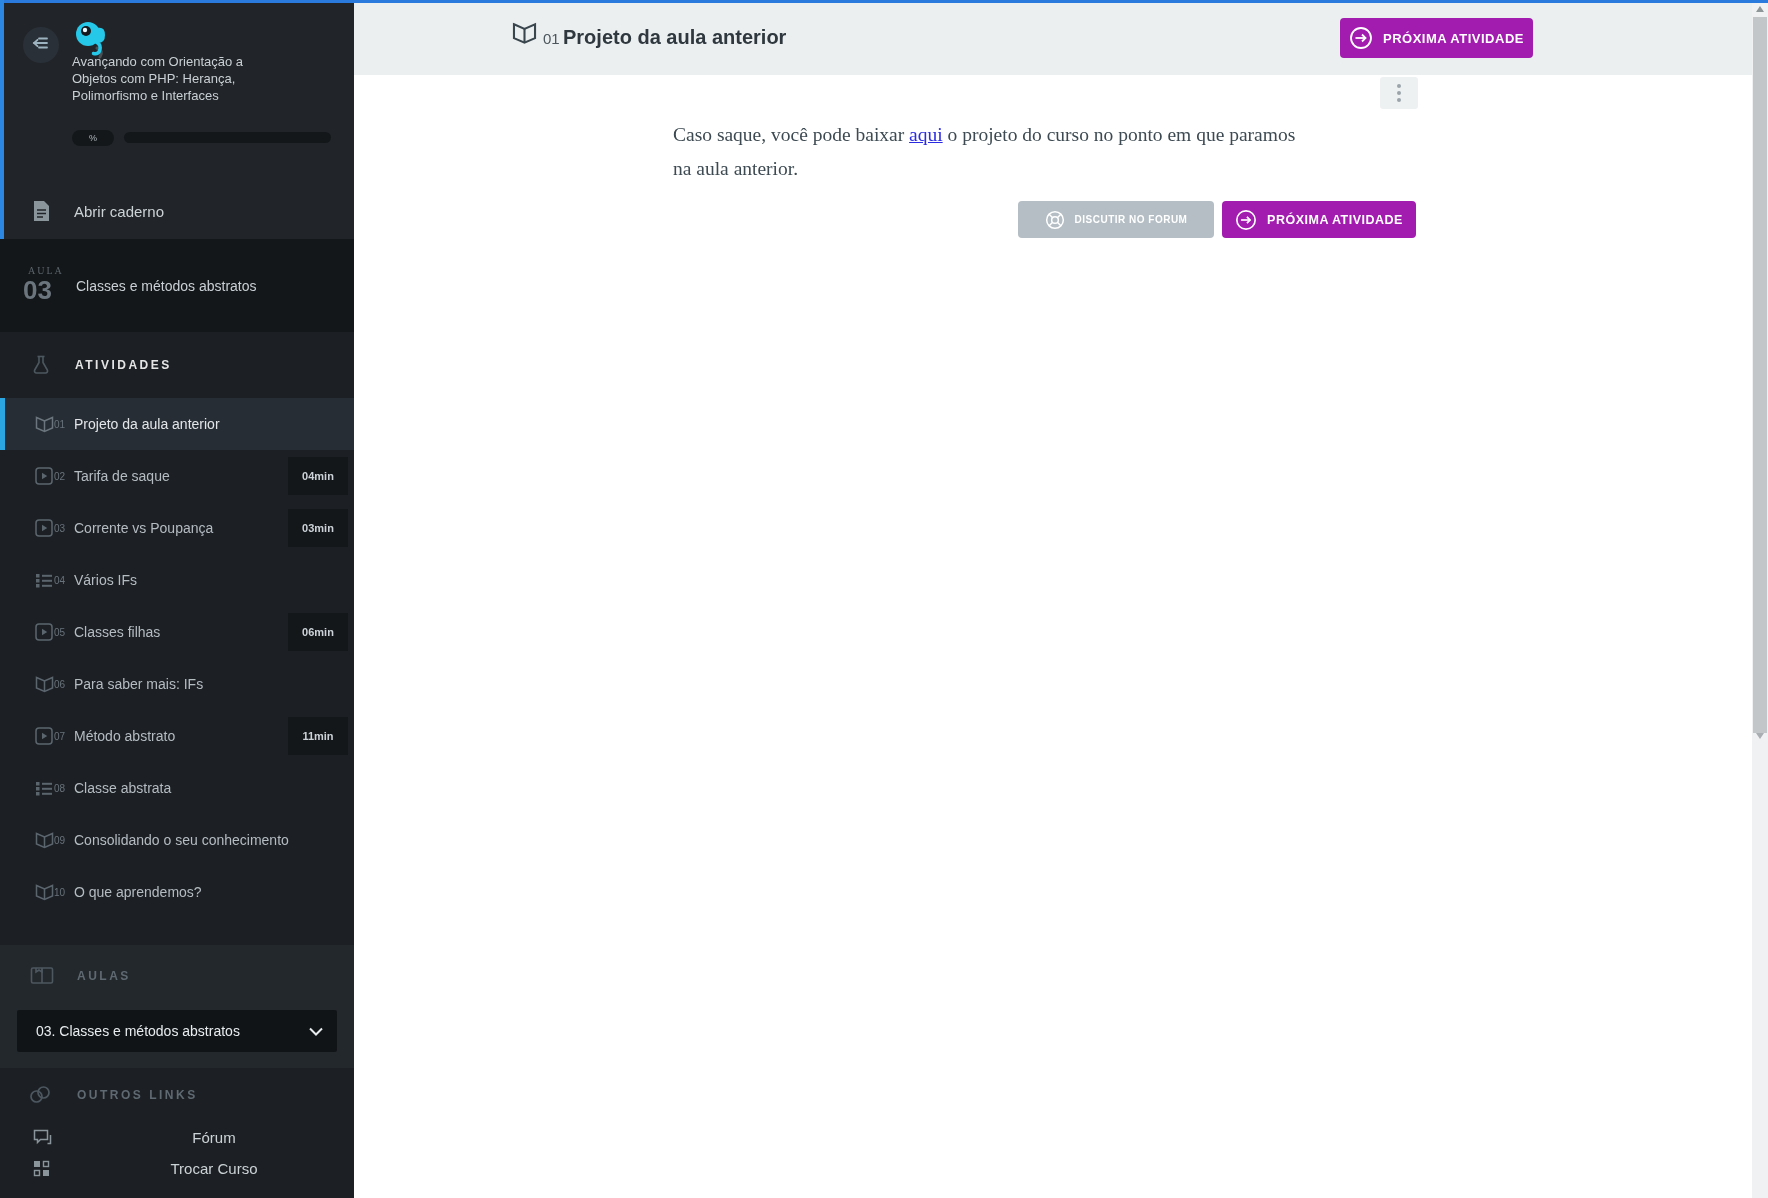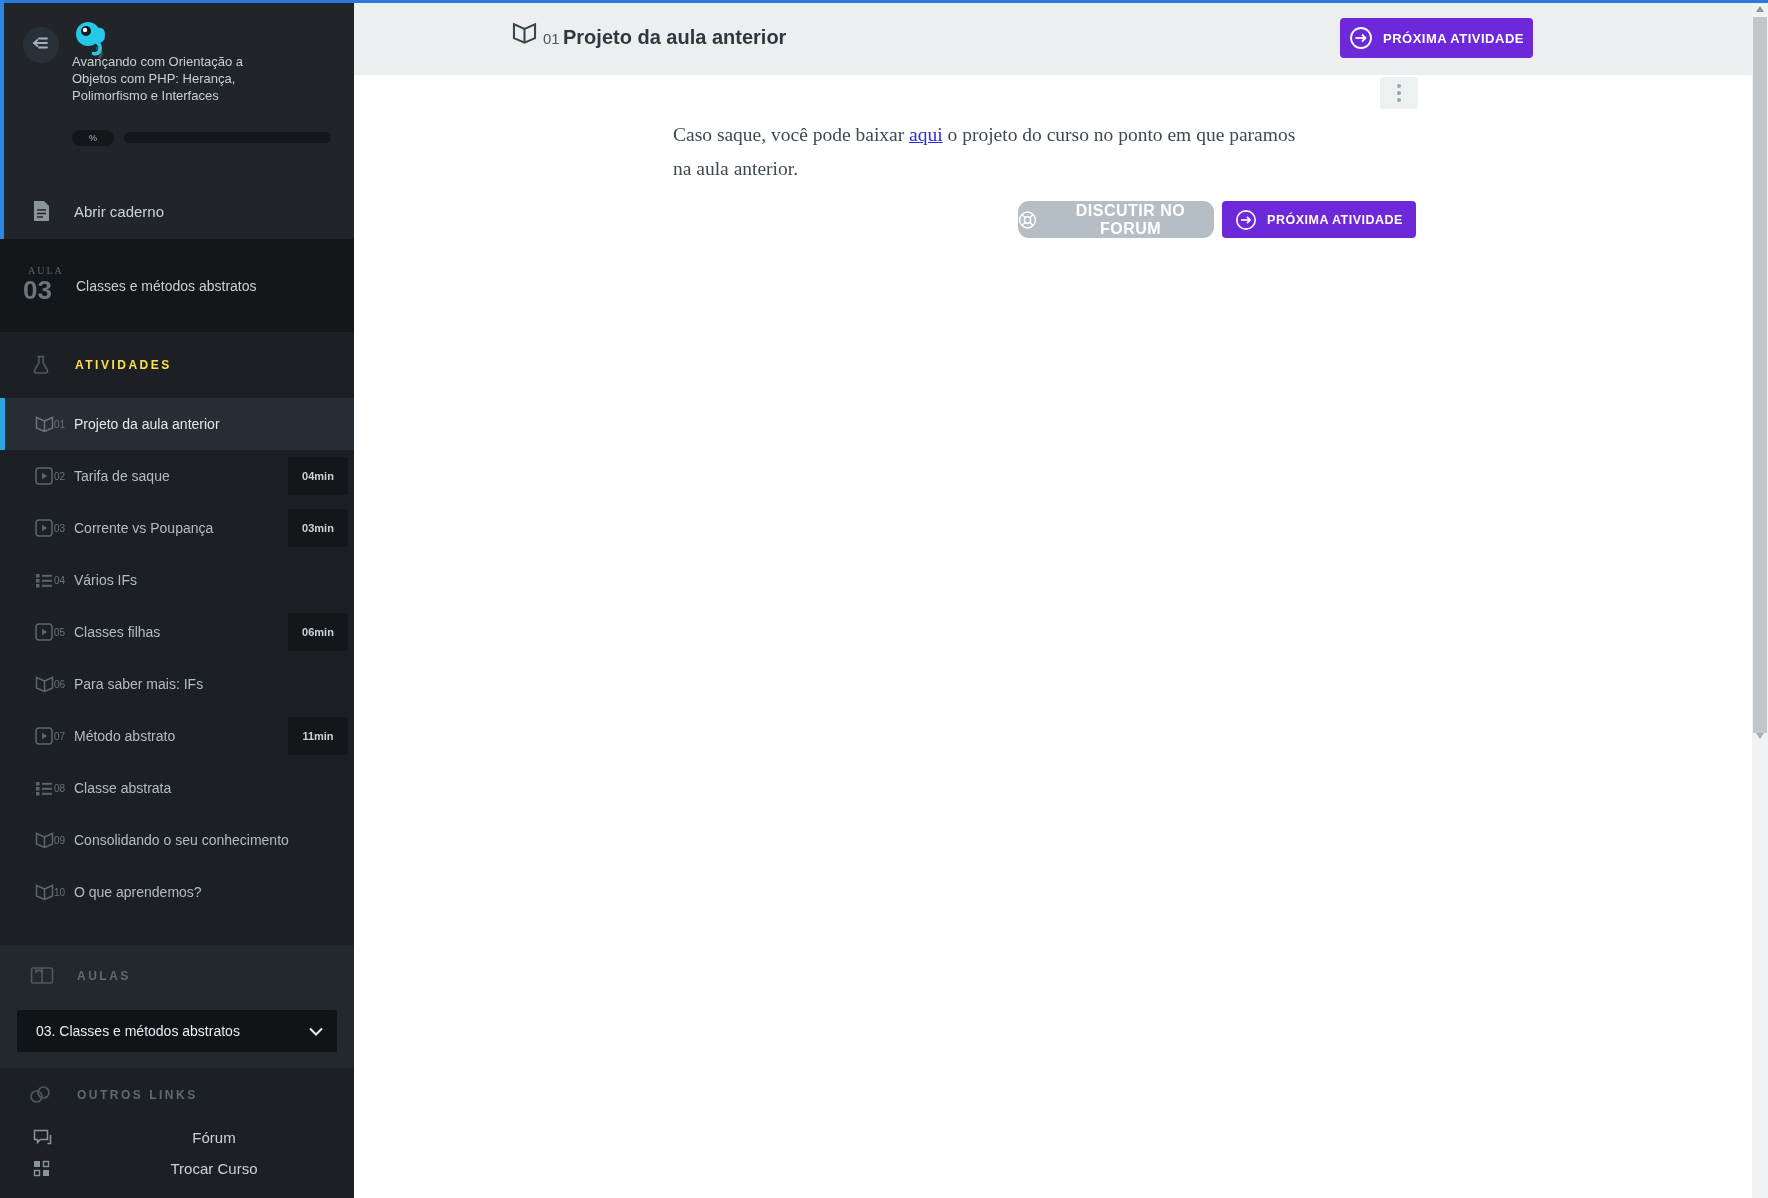--- a/index.html
+++ b/index.html
@@ -30,21 +30,21 @@
   .notebook-row svg { position:absolute; left:33px; }
 
   .lesson-block { left:0; top:239px; width:354px; height:93px; background:#141719; }
   .lesson-kicker { left:28px; top:26px; font-size:10px; letter-spacing:2px; color:#5a646b; position:absolute;font-family:Liberation Serif, serif; }
   .lesson-number { left:23px; top:36px; font-size:26px; font-weight:700; color:#6b757d; position:absolute; }
   .lesson-title { left:76px; top:39px; font-size:14px; color:#c9d0d5; font-weight:300; position:absolute; }
 
   .activities-block { left:0; top:332px; width:354px; height:613px; background:#1c2025; }
   .sect-header { height:66px; display:flex; align-items:center; position:relative; }
   .sect-header .sect-lbl { margin-left:75px; font-size:12px; font-weight:700;
-                           letter-spacing:2.5px; color:#fde047; }
+                           letter-spacing:2.5px; color:#e5e5e5; }
   .sect-header svg { position:absolute; left:32px; }
 
   .act-row { width:354px; height:52px; display:flex; align-items:center;
              border-left:5px solid transparent; position:relative; cursor:pointer; }
   .act-row .num { margin-left:49px; width:18px; font-size:10px; color:#68727a; flex:none; }
   .act-row .lbl { font-size:14px; color:#b4bcc2; font-weight:300; margin-left:2px; }
   .act-row svg { position:absolute; left:30px; }
   .act-row.active { background:#272d34; border-left-color:#2ba6e0; }
   .act-row.active .lbl { color:#e2e6e9; font-weight:400; }
   .badge { position:absolute; right:6px; top:50%; transform:translateY(-50%);
@@ -68,36 +68,36 @@
   .link-row { height:31px; display:flex; align-items:center; position:relative; cursor:pointer;justify-content:center; }
   .link-row .lbl { margin-left:74px; font-size:15px; color:#ccd3d7; font-weight:300; }
   .link-row svg { position:absolute; left:33px; }
 
   
   .main-header { left:354px; top:3px; width:1414px; height:72px; background:#eceff0; }
   .hdr-book { left:512px; top:22px; }
   .hdr-num { left:543px; top:30px; font-size:15px; color:#4b565d; }
   .hdr-title { left:563px; top:26px; font-size:20px; font-weight:700; color:#2e383e; }
 
-  .btn-blue { background:#6d28d9; border:none; border-radius:4px; color:#fff;
+  .btn-blue { background:#a21caf; border:none; border-radius:4px; color:#fff;
               display:flex; align-items:center; justify-content:center; gap:10px;
               font-family:"Liberation Sans",sans-serif; font-weight:700; letter-spacing:0.5px; cursor:pointer; }
   .hdr-next { left:1340px; top:18px; width:193px; height:40px; font-size:13px; }
 
   .kebab { left:1380px; top:77px; width:38px; height:32px; background:#eef1f2; border-radius:3px;
            display:flex; flex-direction:column; align-items:center; justify-content:center; gap:3px; cursor:pointer; }
   .kebab i { width:4px; height:4px; border-radius:50%; background:#9aa4aa; }
 
   .body-par { left:673px; top:118px; width:645px; font-family:"Liberation Serif", serif;
               font-size:19.5px; line-height:34px; color:#3d4a52; }
   .body-par a { color:#2b2be2; text-decoration:underline; cursor:pointer; }
 
   .btn-forum { left:1018px; top:201px; width:196px; height:37px; background:#b4bec4; border:none;
-               border-radius:11px; color:#fff; display:flex; align-items:center; justify-content:center;
-               gap:10px; font-weight:700; font-size:16px; letter-spacing:0.5px;
+               border-radius:4px; color:#fff; display:flex; align-items:center; justify-content:center;
+               gap:10px; font-weight:700; font-size:10px; letter-spacing:0.5px;
                font-family:"Liberation Sans",sans-serif; cursor:pointer; }
   .body-next { left:1222px; top:201px; width:194px; height:37px; font-size:12.5px; }
 
   
   .scroll-track { left:1752px; top:3px; width:16px; height:1195px; background:#f0f1f2; }
   .scroll-up { left:1756px; top:6px; width:0; height:0; border-left:4px solid transparent;
                border-right:4px solid transparent; border-bottom:6px solid #8f9699; }
   .scroll-thumb { left:1753px; top:17px; width:14px; height:716px; background:#c3c6c8; cursor:pointer; }
   .scroll-down { left:1756px; top:733px; width:0; height:0; border-left:4px solid transparent;
                  border-right:4px solid transparent; border-top:6px solid #a8aeb2; }

